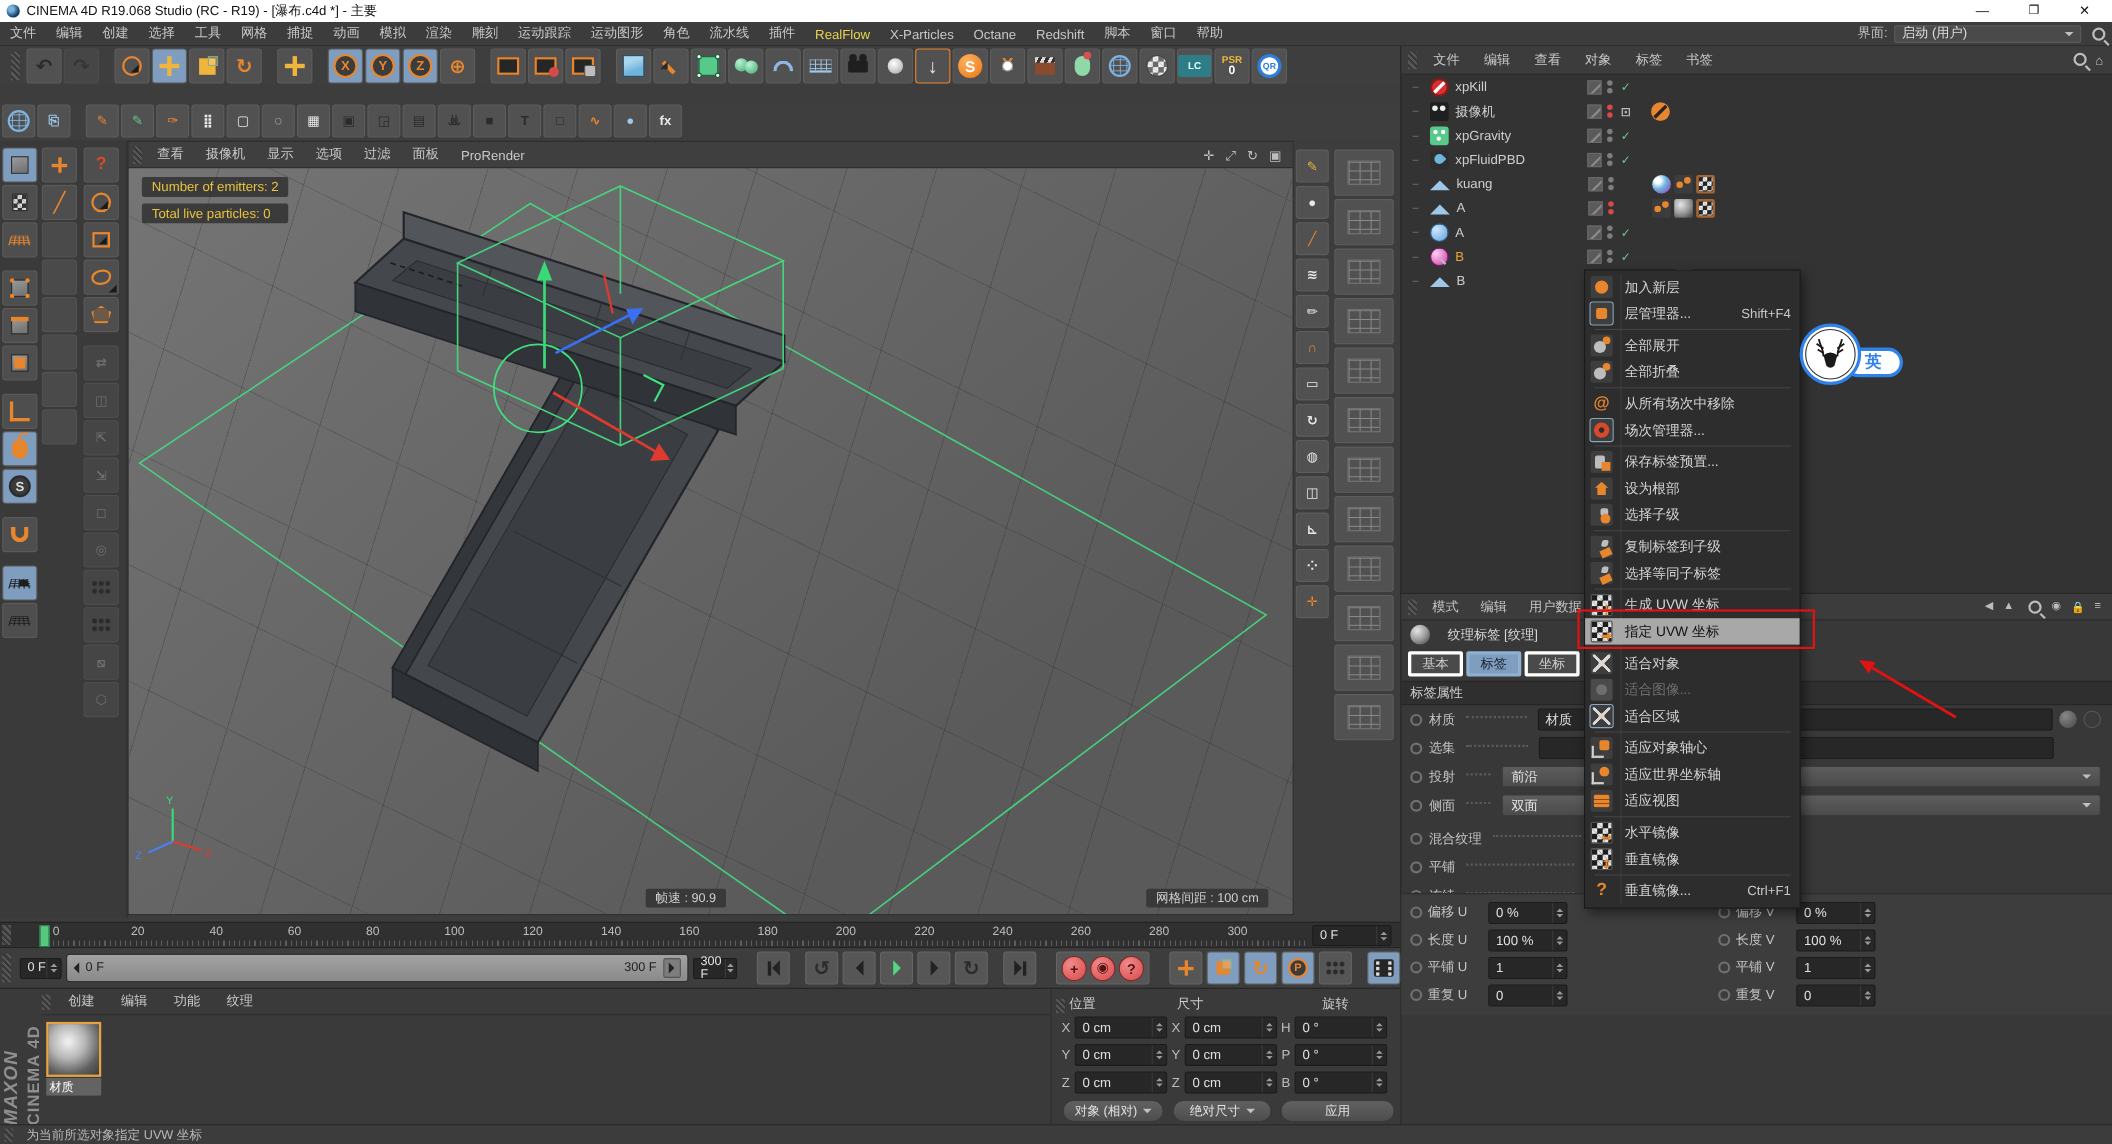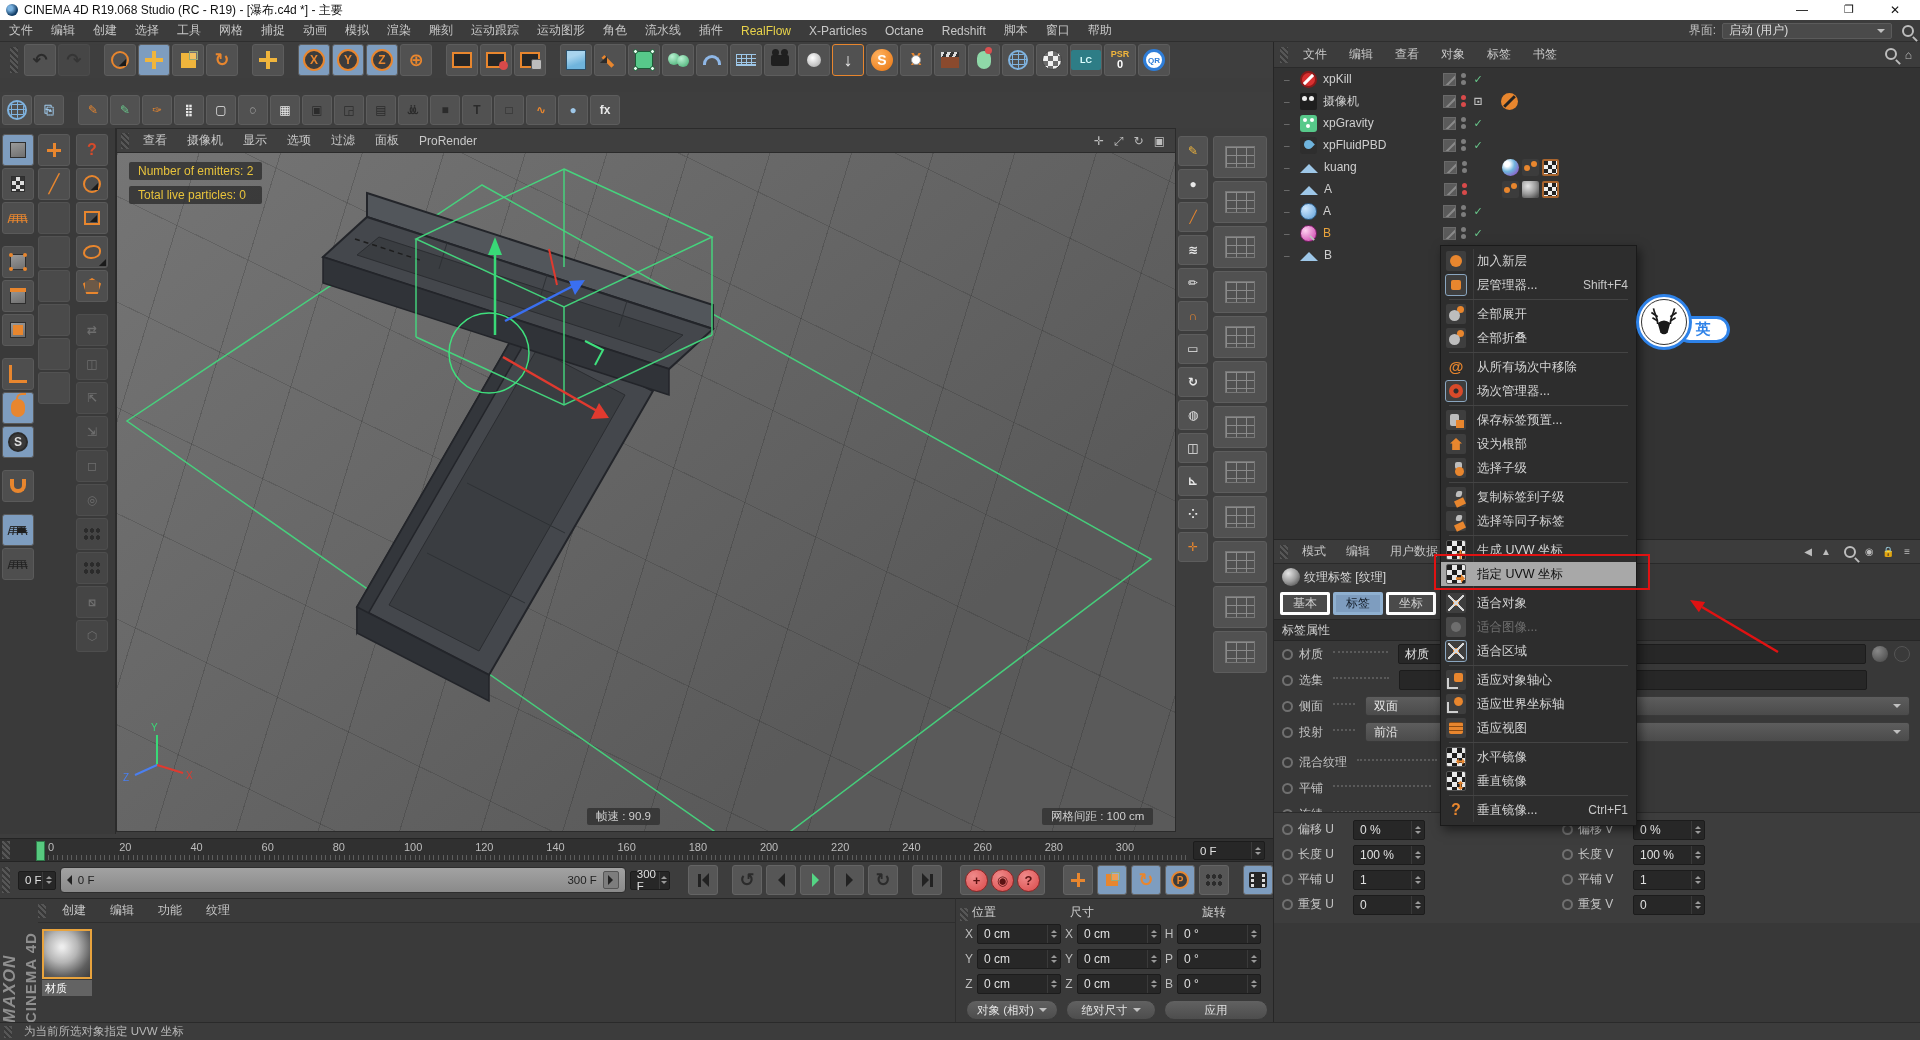--- a/index.html
+++ b/index.html
@@ -193,21 +193,21 @@
   .oi-fluid::before{content:"";position:absolute;left:4px;top:3px;width:9px;height:9px;border-radius:50% 0 50% 50%;transform:rotate(45deg);background:#6fb4dd}
   .oi-tri{width:0;height:0;border:9px solid transparent;border-bottom-color:#9ec7e8;border-top:0;margin-top:2px}
   .oi-em{border-radius:50%;background:radial-gradient(circle at 30% 30%,#cfe8ff,#5f9fd8);border:1px solid #2e5f8a}
   .oi-em.mag{background:radial-gradient(circle at 30% 30%,#ffd0f0,#c838a8);border-color:#7a1a66}
 
   
   .attr{position:absolute;left:1273px;top:539px;width:647px;height:483px;background:#383838;border-left:1px solid #262626;border-top:1px solid #262626;font-size:12px;color:#c4c4c4}
   .attr-head{height:24px;background:#3c3c3c;border-bottom:1px solid #2a2a2a;display:flex;align-items:center;padding-left:6px}
   .attr-head .mitem{padding:0 10px}
   .attr-tools{margin-left:auto;display:flex;gap:9px;align-items:center;padding-right:10px;color:#bdbdbd;font-size:10px}
-  .attr-title{height:26px;display:flex;align-items:center;gap:4px;padding-left:8px;color:#d8d8d8}
+  .attr-title{height:26px;display:flex;align-items:center;gap:16px;padding-left:8px;color:#d8d8d8}
   .mat-mini{width:18px;height:18px;border-radius:50%;background:radial-gradient(circle at 35% 30%,#e5e5e5,#9a9a9a 50%,#555 85%)}
   .attr-tabs{display:flex;gap:3px;padding:2px 0 4px 6px}
   .atab{padding:0 10px;background:#4a4a4a;border:3px solid #ffffff;border-radius:2px;color:#cfcfcf}
   .atab.active{background:#7e9dbf;color:#16202c;border-color:#8fb0d0}
   .attr-sec{height:22px;background:#2f2f2f;border-top:1px solid #262626;border-bottom:1px solid #262626;display:flex;align-items:center;padding-left:8px;color:#d0d0d0}
   .arow{height:26px;display:flex;align-items:center;padding:0 10px 0 8px;gap:6px}
   .ring{width:11px;height:11px;border-radius:50%;border:2px solid #707070;flex:0 0 auto}
   .alabel{white-space:nowrap}
   .leader{flex:1 1 auto;border-bottom:2px dotted #5a5a5a;margin:0 4px 5px 4px;min-width:10px}
   .fld{display:flex;align-items:center;background:#272727;border:1px solid #1c1c1c;border-radius:2px;height:20px;color:#e0e0e0;padding-left:6px;position:relative}
@@ -1037,33 +1037,33 @@
       <span class="ring"></span>
       <span class="alabel">选集</span>
         <span class="leader"></span>
       <span class="fld wide">
           <span></span>
         </span>
       <span style="width:37px"></span>
     </div>
     <div class="arow">
       <span class="ring"></span>
+      <span class="alabel">投射</span>
+        <span class="leader"></span>
+      <span class="dd">
+          <span>前沿</span>
+          <span class="tdn"></span>
+        </span>
+    </div>
+    <div class="arow">
+      <span class="ring"></span>
       <span class="alabel">侧面</span>
         <span class="leader"></span>
       <span class="dd">
           <span>双面</span>
-          <span class="tdn"></span>
-        </span>
-    </div>
-    <div class="arow">
-      <span class="ring"></span>
-      <span class="alabel">投射</span>
-        <span class="leader"></span>
-      <span class="dd">
-          <span>前沿</span>
           <span class="tdn"></span>
         </span>
     </div>
     <div class="arow" style="margin-top:4px">
       <span class="ring"></span>
       <span class="alabel">混合纹理</span>
         <span class="leader" style="max-width:80px"></span>
       <span class="cb"></span>
         <span style="flex:1"></span>
     </div>

